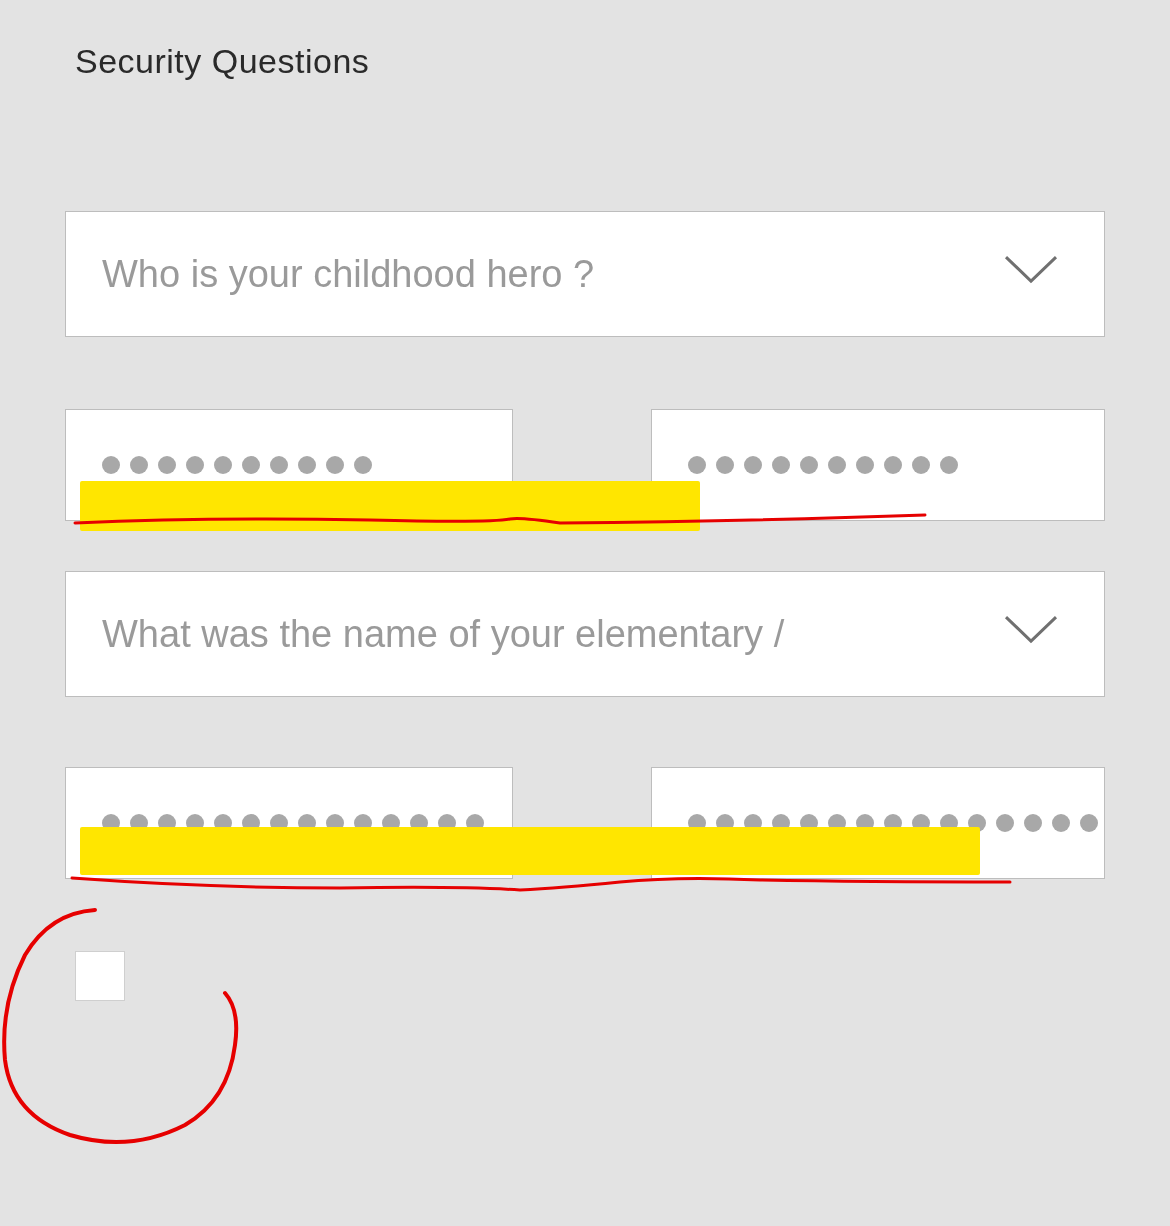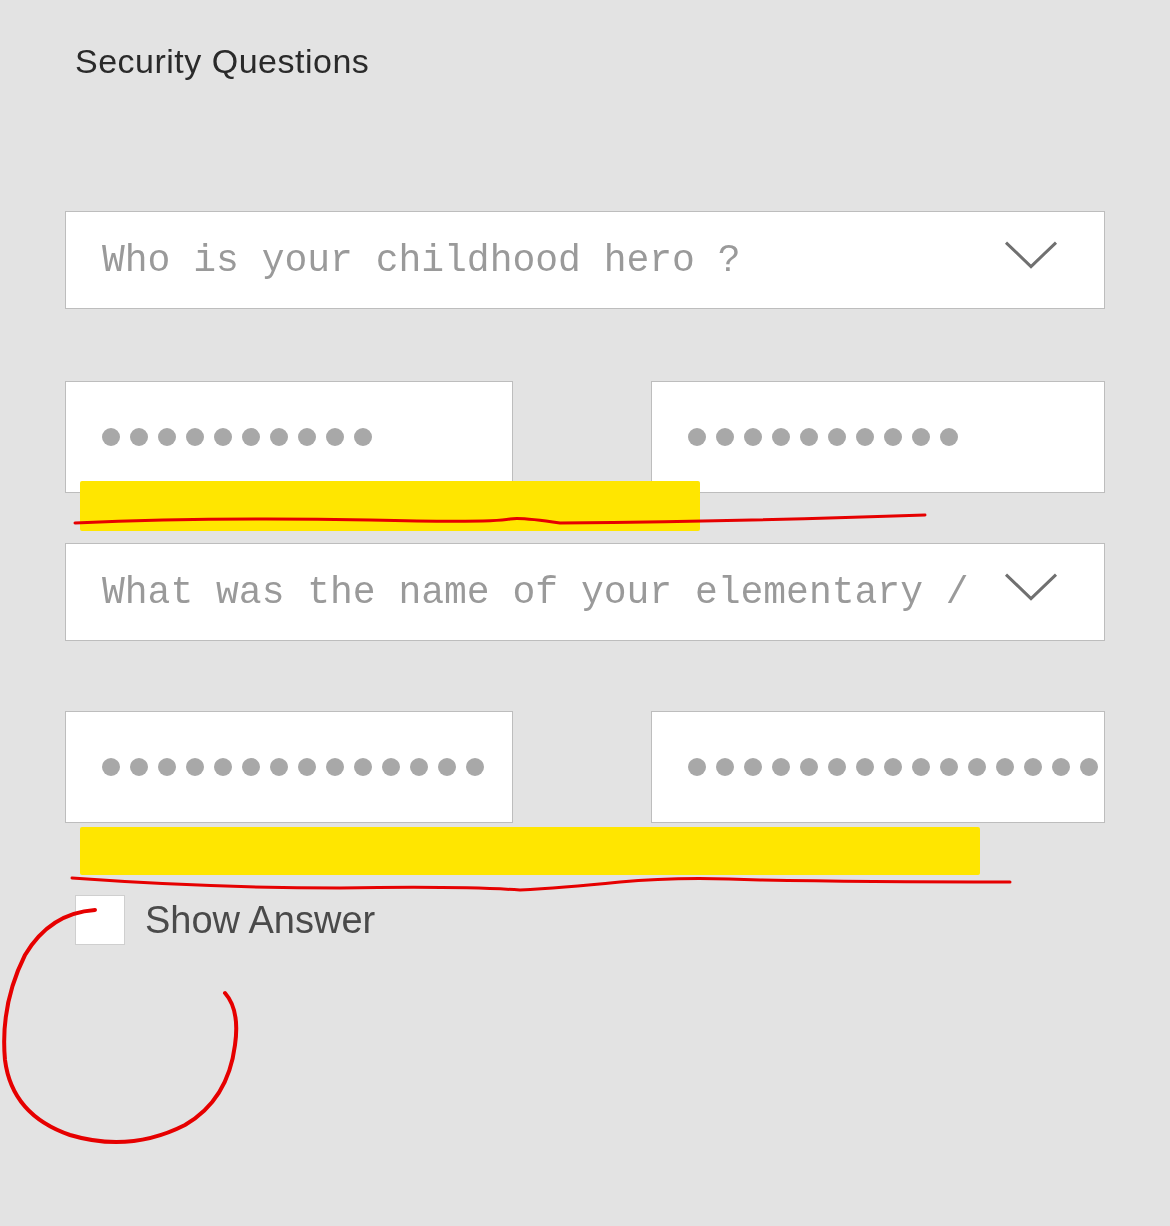--- a/index.html
+++ b/index.html
@@ -23,27 +23,26 @@
       letter-spacing: 0.5px;
     }
     .form-section {
       padding: 0 65px;
       position: relative;
     }
     .dropdown {
       margin-top: 130px;
       background: #fff;
       border: 1px solid #bdbdbd;
-      height: 98px;
+      height: 126px;
       display: flex;
       align-items: center;
       padding: 0 36px;
       position: relative;
       cursor: pointer;
-      font-family: Liberation Mono, monospace;
     }
     .dropdown.second {
       margin-top: 50px;
     }
     .dropdown-text {
       font-size: 38px;
       color: #9a9a9a;
       position: relative;
       z-index: 2;
     }
@@ -232,21 +231,20 @@
           <div class="dot"></div>
           <div class="dot"></div>
         </div>
     </div>
   </div>
 
 </div>
 
 <div class="show-answer-row">
   <div class="checkbox"></div>
-  <span class="show-answer-label">Show Answer</span>
 </div>
 
 <svg class="red-line-1" style="left:60px; top:505px;" width="880" height="30">
   <path d="M 15 18 Q 150 12, 310 15 Q 430 18, 450 14 Q 460 12, 500 18 Q 700 16, 865 10" stroke="#e60000" stroke-width="3" fill="none" stroke-linecap="round"></path>
 </svg>
 
 <svg class="red-line-1" style="left:60px; top:870px;" width="960" height="40">
   <path d="M 12 8 Q 150 18, 280 18 Q 400 16, 460 20 Q 500 18, 560 12 Q 620 6, 700 10 Q 800 12, 950 12" stroke="#e60000" stroke-width="3" fill="none" stroke-linecap="round"></path>
 </svg>
 

